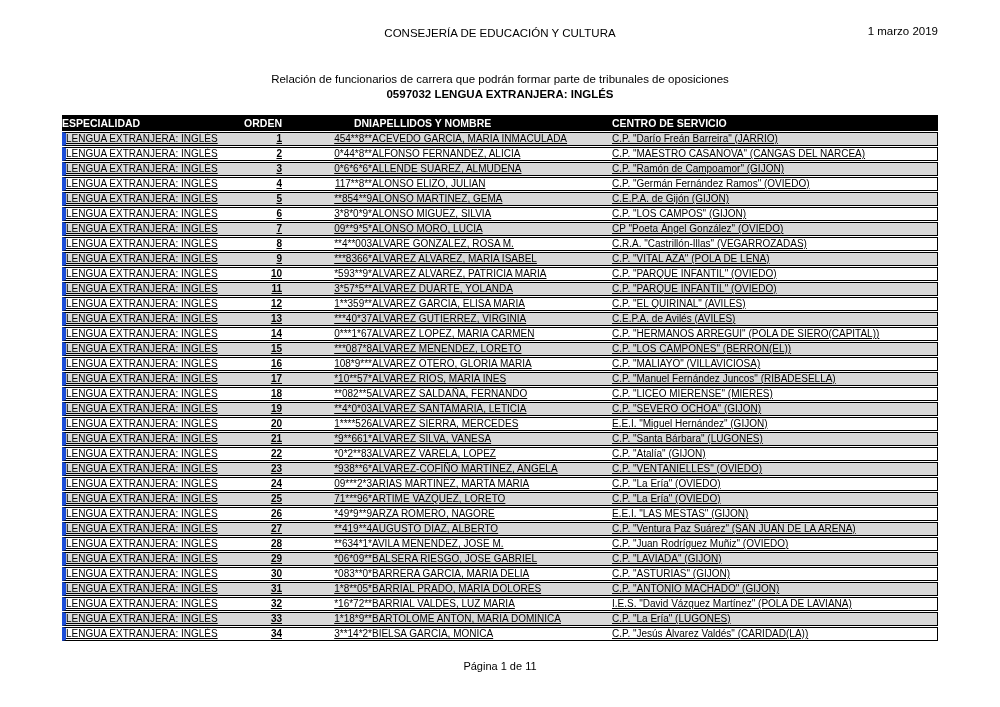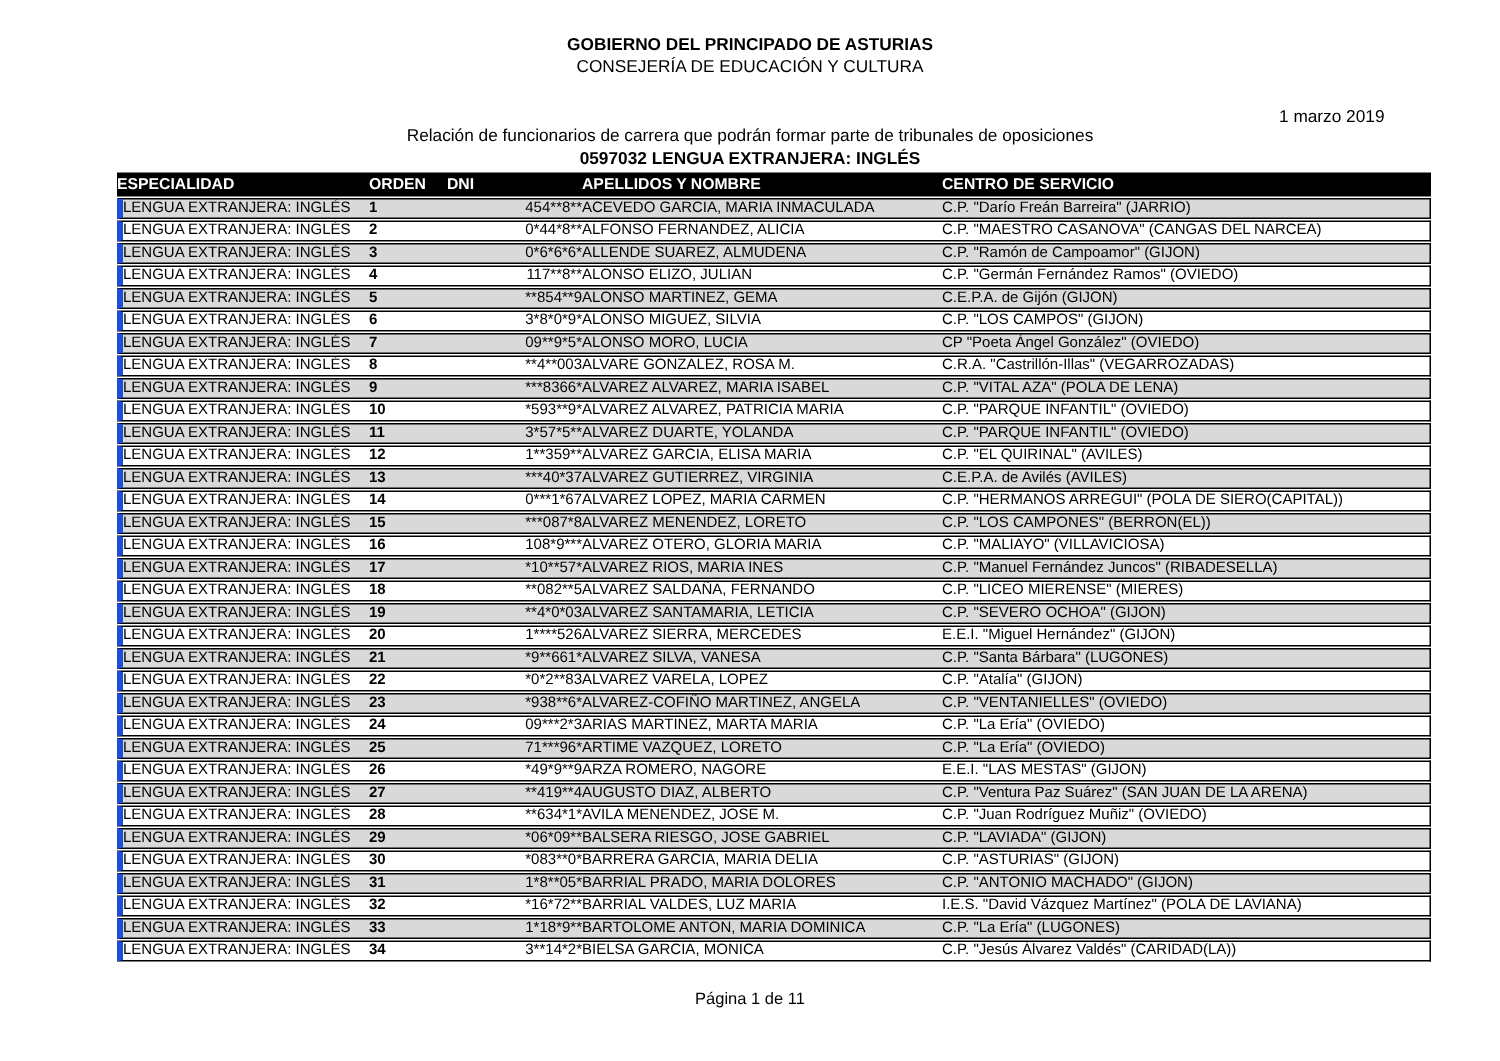--- a/index.html
+++ b/index.html
@@ -9,31 +9,32 @@
     width: 1000px;
     height: 707px;
     background: #ffffff;
     color: #000000;
     font-family: "Liberation Sans", sans-serif;
     overflow: hidden;
   }
   .doc-header { padding-top: 24px; text-align: center; }
   .org-line1 { font-size: 11.5px; font-weight: bold; }
   .org-line2 { font-size: 11.5px; margin-top: 3px; }
-  .doc-date  { position: absolute; top: 25px; right: 77px; font-size: 11.5px; margin-top: 47px; }
+  .doc-date  { position: absolute; top: 25px; right: 62px; font-size: 11.5px; }
   .subtitle1 { font-size: 11.5px; margin-top: 34px; }
   .subtitle2 { font-size: 11.5px; font-weight: bold; margin-top: 3px; }
 
   table.roster {
     position: absolute;
-    left: 78px; top: 114px;
+    left: 62px; top: 114px;
     width: 876px;
     border-collapse: separate;
     border-spacing: 0 1px;
     table-layout: fixed;
+    text-decoration: underline;
   }
   table.roster th, table.roster td {
     padding: 0;
     white-space: nowrap;
     overflow: hidden;
     font-size: 10px;
     line-height: 12px;
   }
   table.roster thead th {
     background: #000000;
@@ -47,38 +48,37 @@
     border-top: 1px solid #000;
     border-bottom: 1px solid #000;
     background: #ffffff;
   }
   table.roster tbody td:first-child { border-left: 4px solid #1d4ed8; }
   table.roster tbody td:last-child  { border-right: 1px solid #000; }
   table.roster tbody tr:nth-child(odd) td { background: #d9d9d9; }
 
   .al { text-align: left;  padding-left: 4px; }
   .al2 { text-align: left; padding-left: 5px; }
-  .ac { text-align: left; }
+  .ac { text-align: right; }
   .ar { text-align: right; padding-right: 8px; }
   .col-orden-cell { font-weight: bold; }
 
   .doc-footer {
     position: absolute;
     left: 0; right: 0; top: 660px;
     text-align: center;
     font-size: 11px;
   }
 </style>
 </head>
 <body>
 
 <div class="page">
 
   <div class="doc-header">
-    <div class="org-line1">GOBIERNO DEL PRINCIPADO DE ASTURIAS</div>
     <div class="org-line2">CONSEJERÍA DE EDUCACIÓN Y CULTURA</div>
     <div class="doc-date">1 marzo 2019</div>
     <div class="subtitle1">Relación de funcionarios de carrera que podrán formar parte de tribunales de oposiciones</div>
     <div class="subtitle2">0597032 LENGUA EXTRANJERA: INGLÉS</div>
   </div>
 
   <table class="roster">
     <colgroup>
       <col style="width:168px">
       <col style="width:52px">

